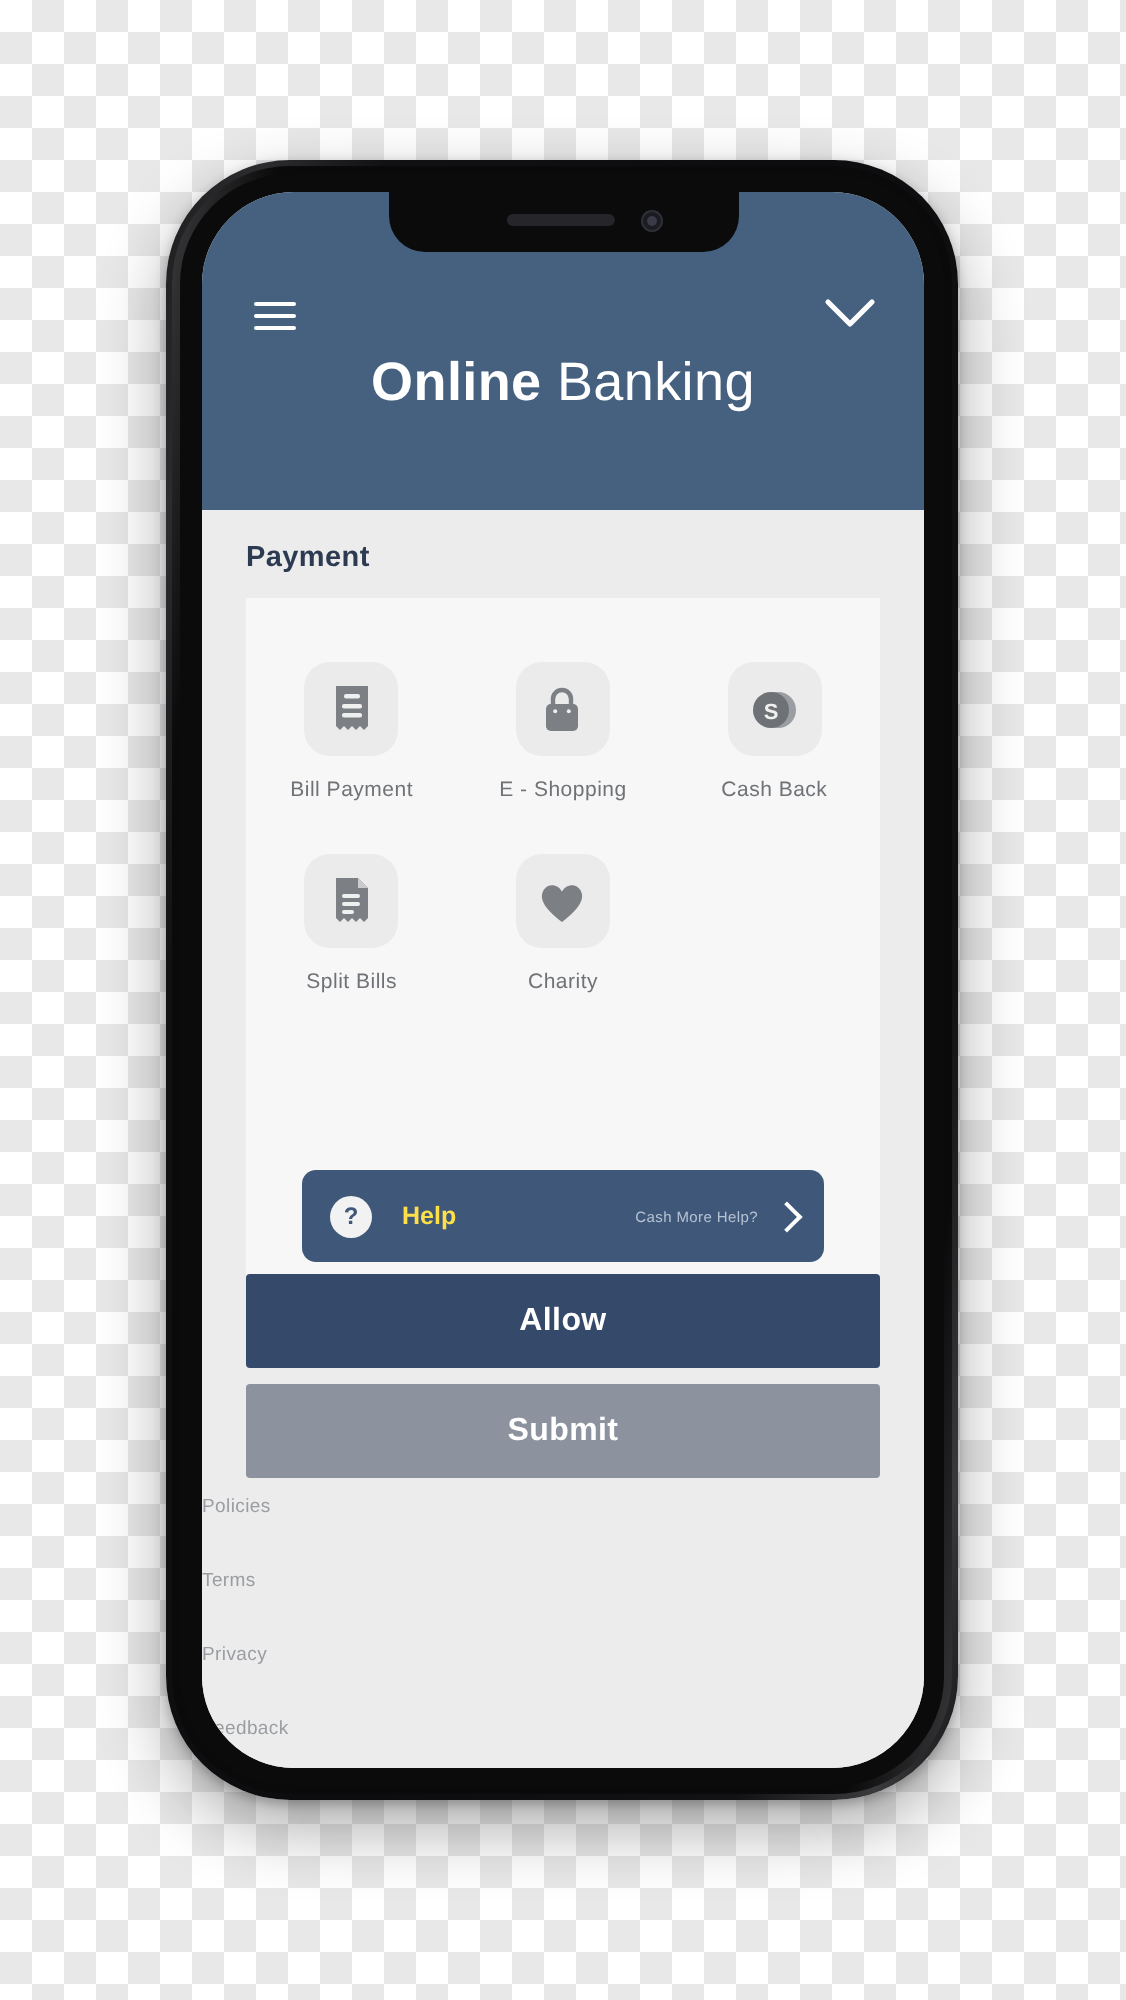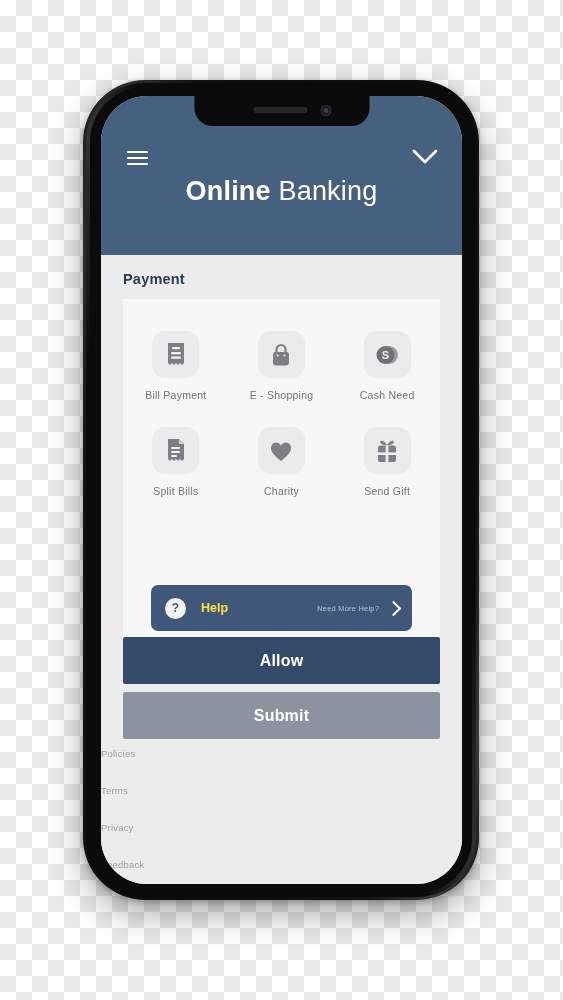--- a/index.html
+++ b/index.html
@@ -250,21 +250,21 @@
           </div>
 
           <div class="tile">
             <div class="tile-icon">
               <svg width="26" height="26" viewBox="0 0 26 26">
                 <circle cx="15" cy="13" r="9" fill="#9a9da1"></circle>
                 <circle cx="11.5" cy="13" r="9" fill="#6e7176"></circle>
                 <text x="11.5" y="17.4" text-anchor="middle" font-family="Liberation Sans, sans-serif" font-size="11" font-weight="700" fill="#f0f0f0">S</text>
               </svg>
             </div>
-            <div class="tile-label">Cash Need</div>
+            <div class="tile-label">Cash Back</div>
           </div>
 
           <div class="tile">
             <div class="tile-icon">
               <svg width="24" height="26" viewBox="0 0 24 26">
                 <path d="M4 1 h11 l5 5 v15 l-2 2 -2 -2 -2 2 -2 -2 -2 2 -2 -2 -2 2 -2 -2 Z" fill="#7c7f84"></path>
                 <path d="M15 1 v5 h5 Z" fill="#c9cbcd"></path>
                 <rect x="7" y="9" width="9" height="2" rx="1" fill="#f0f0f0"></rect>
                 <rect x="7" y="13" width="9" height="2" rx="1" fill="#f0f0f0"></rect>
                 <rect x="7" y="17" width="6" height="2" rx="1" fill="#f0f0f0"></rect>
@@ -275,39 +275,27 @@
 
           <div class="tile">
             <div class="tile-icon">
               <svg width="26" height="24" viewBox="0 0 26 24">
                 <path d="M13 22 C3 14.5 1.5 9.5 4 5.8 C6.2 2.5 11 3 13 6.8 C15 3 19.8 2.5 22 5.8 C24.5 9.5 23 14.5 13 22 Z" fill="#7c7f84"></path>
               </svg>
             </div>
             <div class="tile-label">Charity</div>
           </div>
 
-          <div class="tile">
-            <div class="tile-icon">
-              <svg width="26" height="26" viewBox="0 0 26 26">
-                <path d="M13 7 C10.5 2.5 6 1.5 6.2 4.2 C6.4 6.2 10 7 13 7 Z" fill="#7c7f84"></path>
-                <path d="M13 7 C15.5 2.5 20 1.5 19.8 4.2 C19.6 6.2 16 7 13 7 Z" fill="#7c7f84"></path>
-                <rect x="4" y="7.5" width="18" height="16.5" rx="2.6" fill="#7c7f84"></rect>
-                <rect x="11.6" y="7.5" width="2.8" height="16.5" fill="#eeeeee"></rect>
-                <rect x="4" y="14.4" width="18" height="2.6" fill="#eeeeee"></rect>
-              </svg>
-            </div>
-            <div class="tile-label">Send Gift</div>
-          </div>
 
         </div>
 
         <div id="help">
           <div id="help-badge">?</div>
           <div id="help-label">Help</div>
-          <div id="help-sub">Need More Help?</div>
+          <div id="help-sub">Cash More Help?</div>
           <div id="help-arrow"></div>
         </div>
       </div>
 
       <div id="actions">
         <button class="action-btn" id="btn-allow">Allow</button>
         <button class="action-btn" id="btn-submit">Submit</button>
 
         <div id="footer">
           <a>Policies</a>

